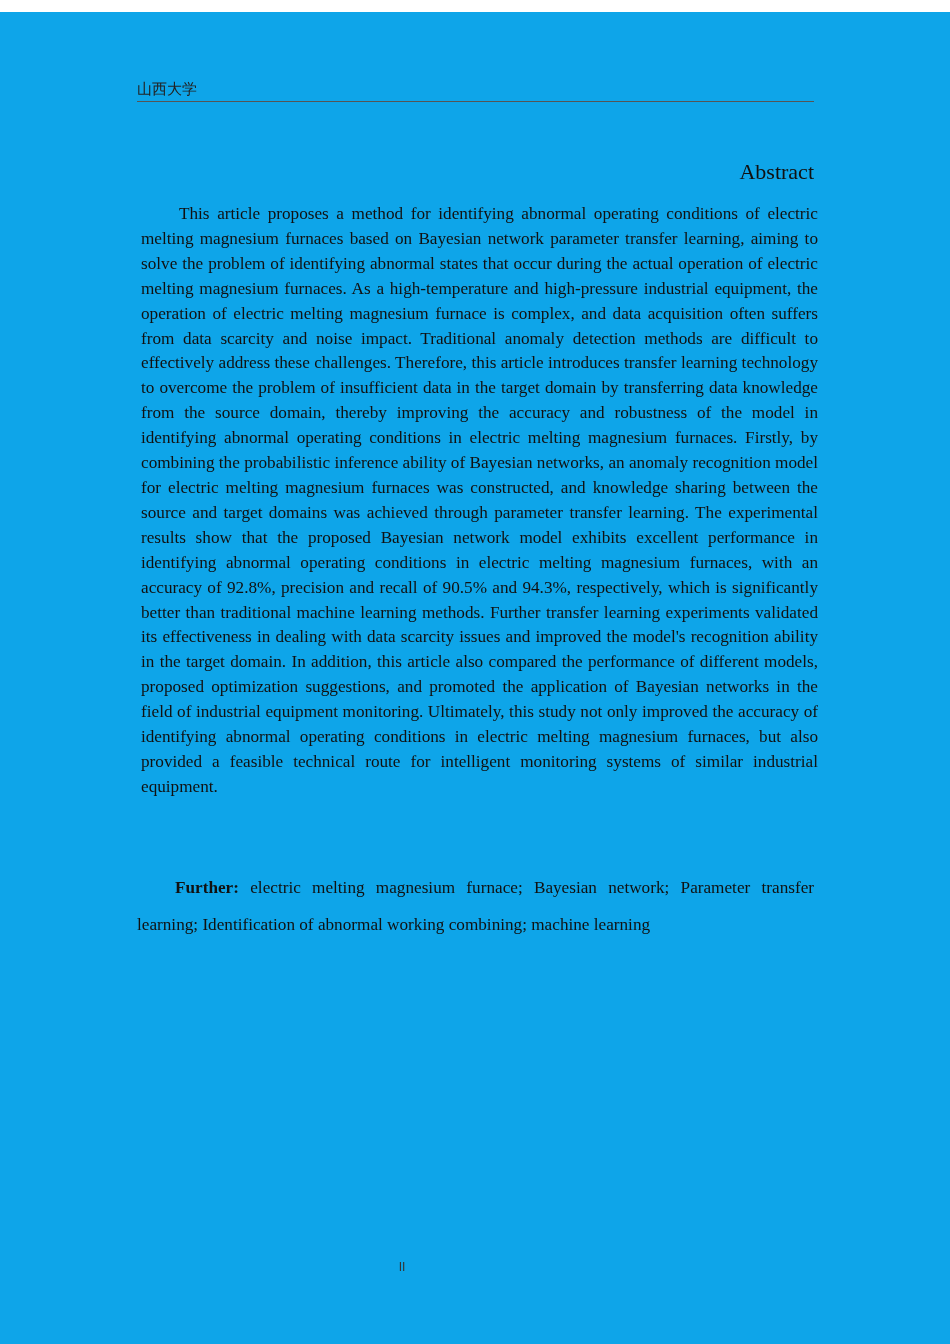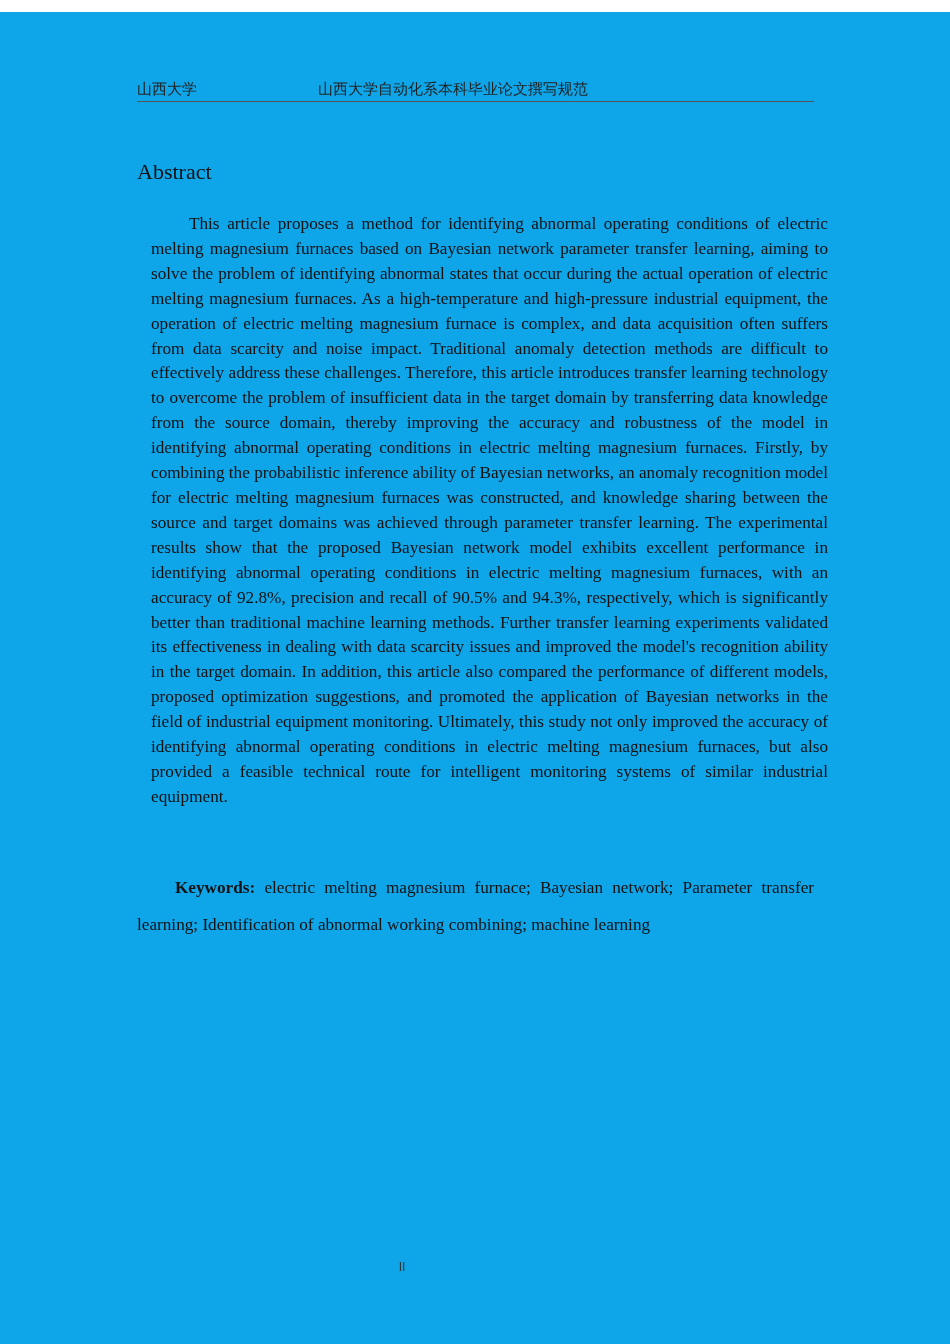--- a/index.html
+++ b/index.html
@@ -1,35 +1,34 @@
 <!DOCTYPE html>
 <html><head>
   <meta charset="utf-8">
   <style>
     html, body { margin: 0; padding: 0; background: #ffffff; }
     body { width: 950px; height: 1344px; position: relative; overflow: hidden; }
     .page { position: absolute; left: 0; top: 12px; width: 950px; height: 1344px; background: #0ea5e9; color: #111; font-family: "Liberation Serif", "DejaVu Serif", serif; }
     .header { position: absolute; left: 137px; top: 68px; width: 677px; height: 21px; border-bottom: 1.3px solid #555; font-size: 15px; color: #222; }
     .header .left { position: absolute; left: 0; top: 0; }
     .header .center { position: absolute; left: 181px; top: 0; }
-    .title { position: absolute; left: 137px; width: 677px; top: 147px; text-align: left; font-size: 22px; color: #111; }
-    .abstract { position: absolute; left: 137px; top: 186px; width: 677px; font-size: 17.2px; line-height: 24.9px; text-align: justify; text-indent: 38px; margin: 14px; color: #111; }
+    .title { position: absolute; left: 137px; width: 677px; top: 147px; text-align: right; font-size: 22px; color: #111; }
+    .abstract { position: absolute; left: 137px; top: 186px; width: 677px; font-size: 17.2px; line-height: 24.9px; text-align: justify; text-indent: 38px; margin: 4px; color: #111; }
     .keywords { position: absolute; left: 137px; top: 857px; width: 677px; font-size: 17.2px; line-height: 37px; text-align: justify; text-indent: 38px; margin: 0; color: #111; }
     .keywords .kw-label { font-weight: bold; }
     .page-number { position: absolute; left: 0; width: 804px; top: 1248px; text-align: center; font-family: "Liberation Sans", "DejaVu Sans", sans-serif; font-size: 12px; color: #333; }
   </style>
 </head>
 <body>
 
 <div class="page">
   <div class="header">
     <span class="left">山西大学</span>
-    <span class="center">山西大学自动化系本科毕业论文撰写规范</span>
   </div>
 
   <div class="title">Abstract</div>
 
   <p class="abstract">This article proposes a method for identifying abnormal operating conditions of electric melting magnesium furnaces based on Bayesian network parameter transfer learning, aiming to solve the problem of identifying abnormal states that occur during the actual operation of electric melting magnesium furnaces. As a high-temperature and high-pressure industrial equipment, the operation of electric melting magnesium furnace is complex, and data acquisition often suffers from data scarcity and noise impact. Traditional anomaly detection methods are difficult to effectively address these challenges. Therefore, this article introduces transfer learning technology to overcome the problem of insufficient data in the target domain by transferring data knowledge from the source domain, thereby improving the accuracy and robustness of the model in identifying abnormal operating conditions in electric melting magnesium furnaces. Firstly, by combining the probabilistic inference ability of Bayesian networks, an anomaly recognition model for electric melting magnesium furnaces was constructed, and knowledge sharing between the source and target domains was achieved through parameter transfer learning. The experimental results show that the proposed Bayesian network model exhibits excellent performance in identifying abnormal operating conditions in electric melting magnesium furnaces, with an accuracy of 92.8%, precision and recall of 90.5% and 94.3%, respectively, which is significantly better than traditional machine learning methods. Further transfer learning experiments validated its effectiveness in dealing with data scarcity issues and improved the model's recognition ability in the target domain. In addition, this article also compared the performance of different models, proposed optimization suggestions, and promoted the application of Bayesian networks in the field of industrial equipment monitoring. Ultimately, this study not only improved the accuracy of identifying abnormal operating conditions in electric melting magnesium furnaces, but also provided a feasible technical route for intelligent monitoring systems of similar industrial equipment.</p>
 
-  <p class="keywords"><span class="kw-label">Keywords:</span><span> electric melting magnesium furnace; Bayesian network; Parameter transfer learning; Identification of abnormal working combining; machine learning</span></p>
+  <p class="keywords"><span class="kw-label">Further:</span><span> electric melting magnesium furnace; Bayesian network; Parameter transfer learning; Identification of abnormal working combining; machine learning</span></p>
 
   <div class="page-number">II</div>
 </div>
 
 </body></html>

